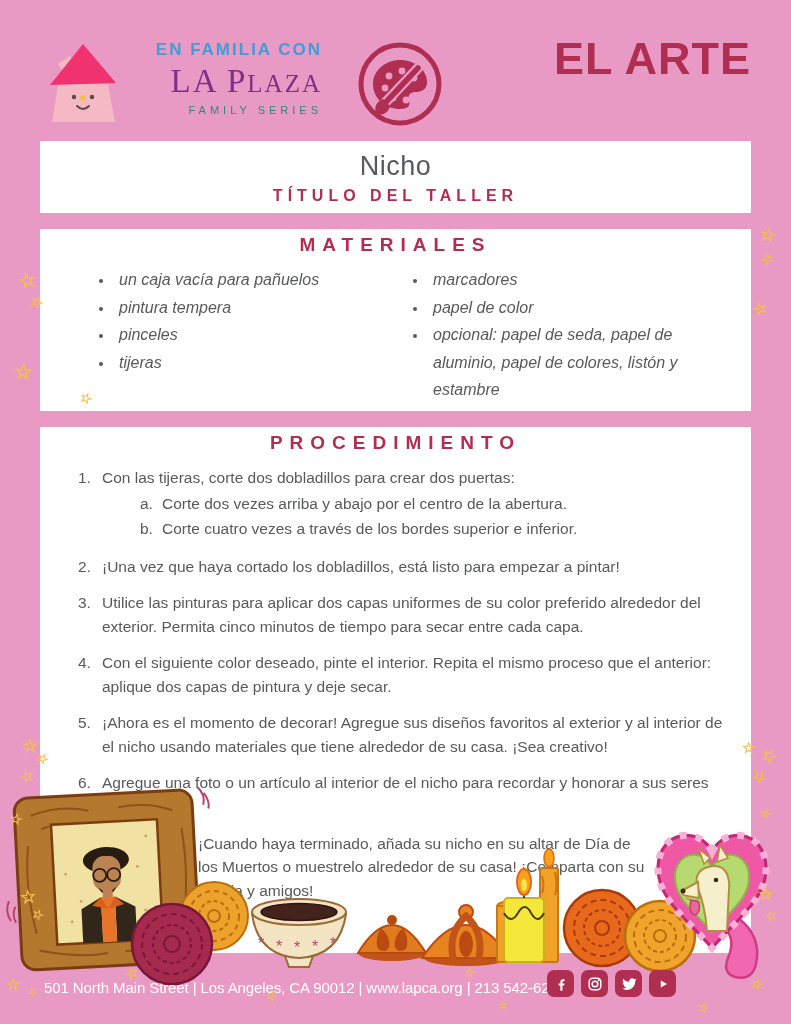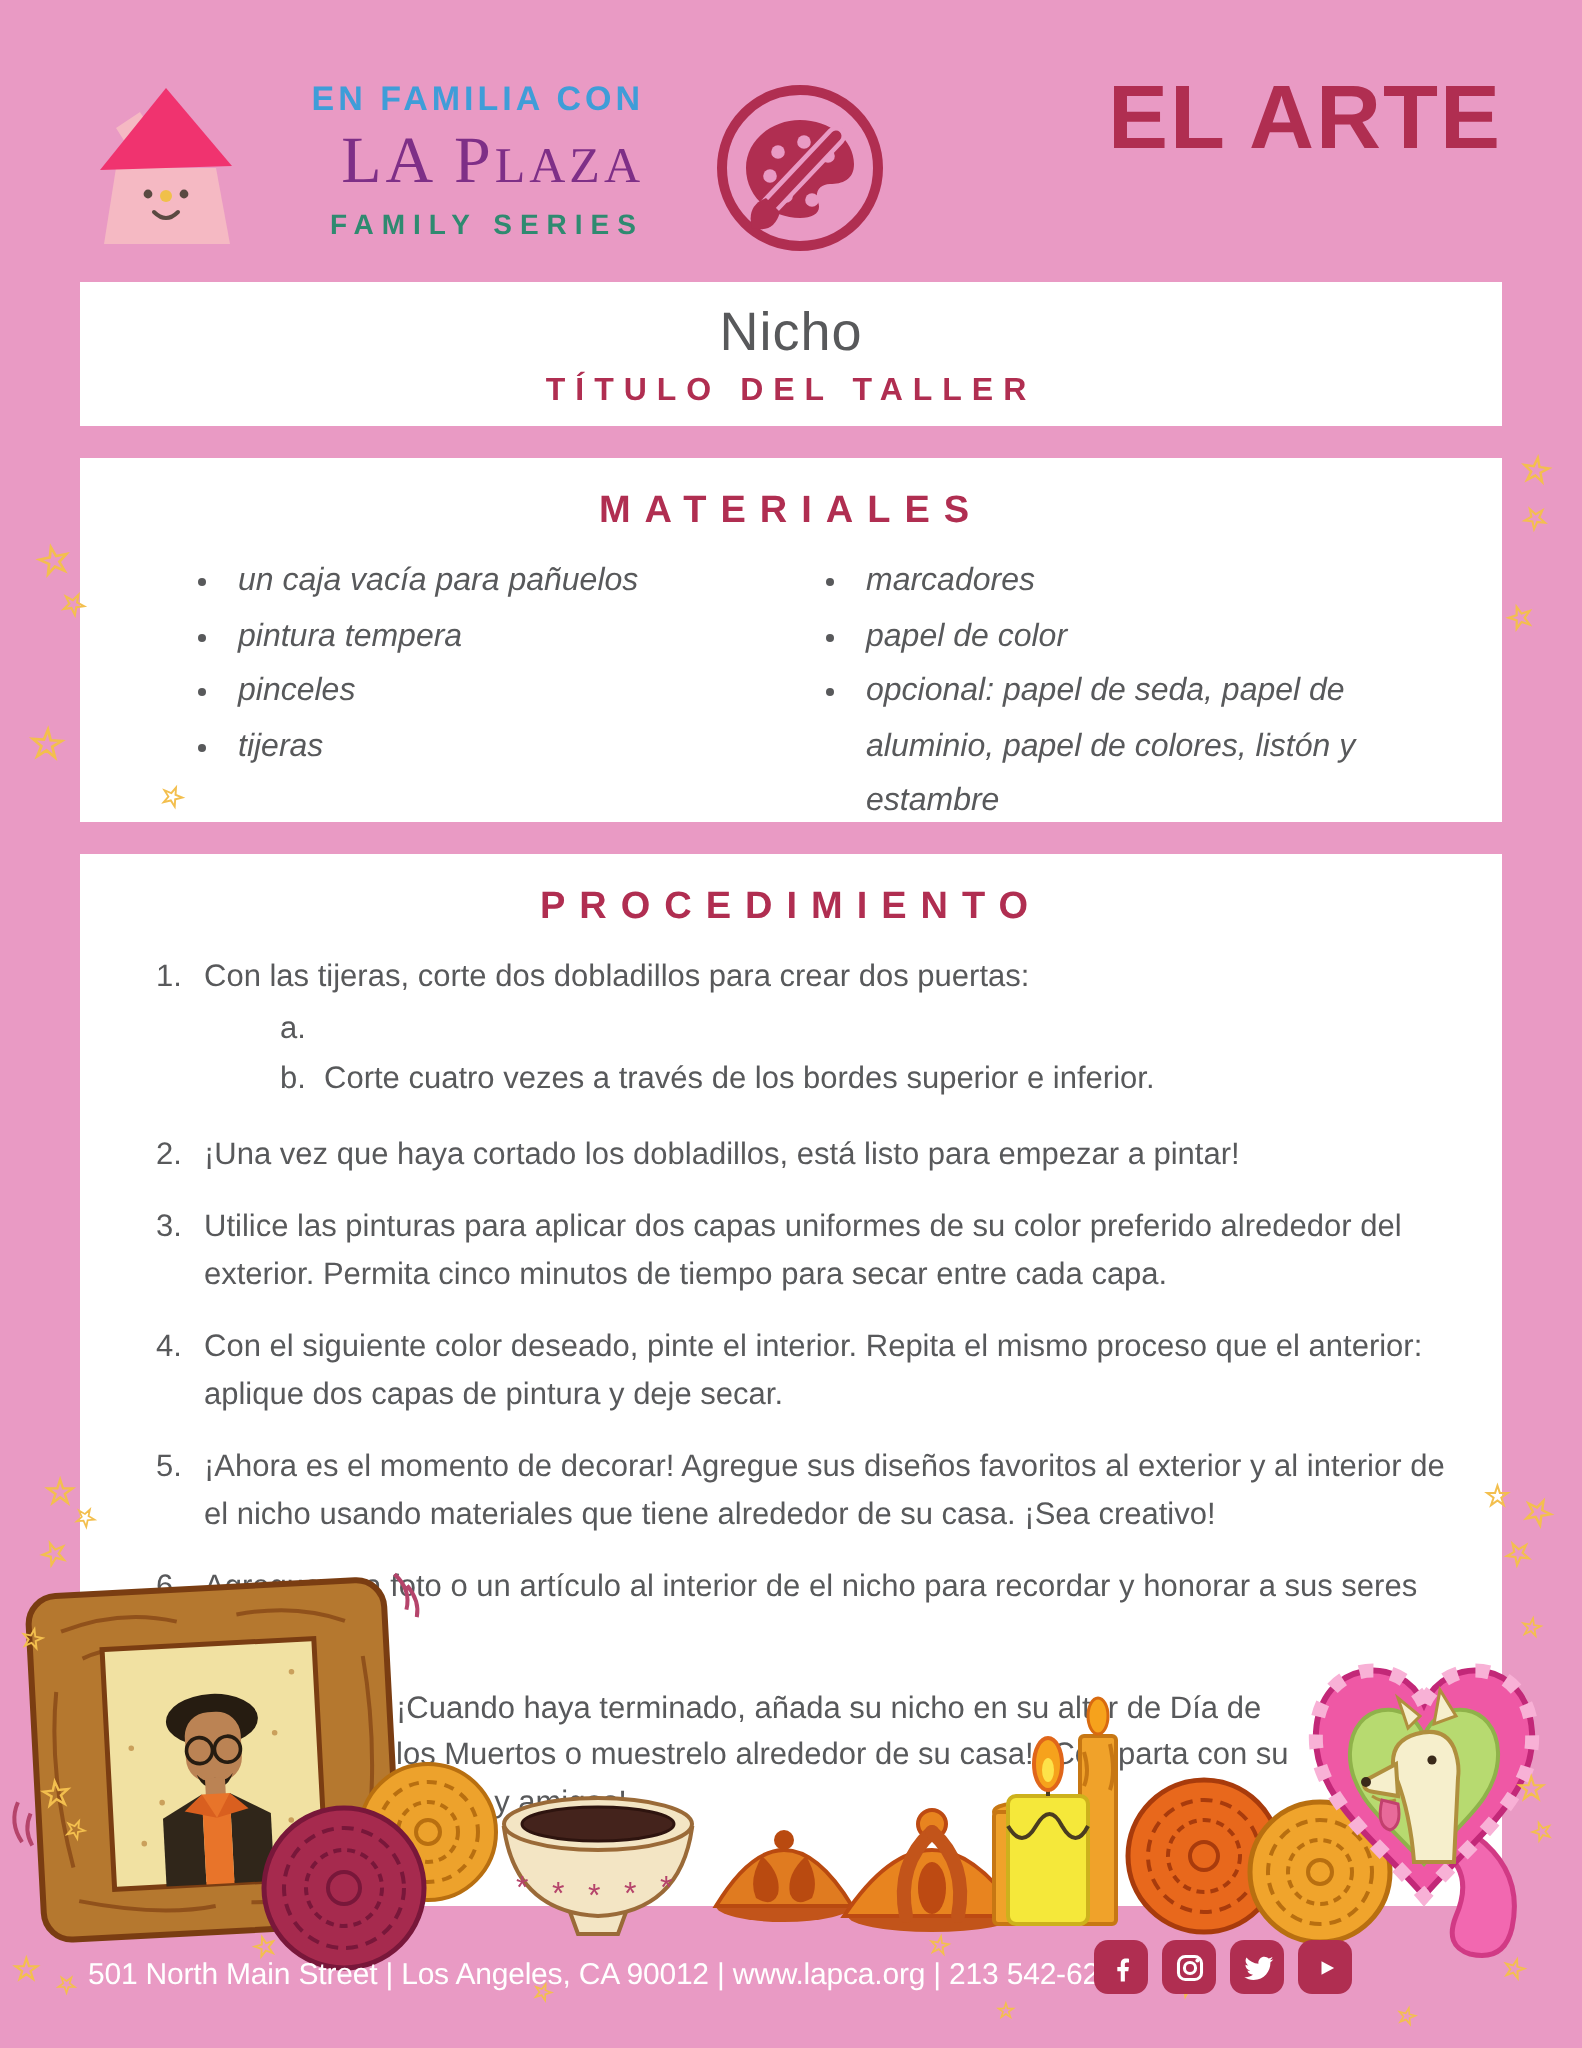--- a/index.html
+++ b/index.html
@@ -10,32 +10,32 @@
   #materials-card{top:229px;height:182px;}
   #procedure-card{top:427px;height:526px;}
 
   
   .house{position:absolute;left:46px;top:38px;z-index:3;}
   .brand{position:absolute;left:132px;top:40px;width:180px;text-align:right;z-index:3;margin-left:10px;}
   .brand-top{color:#3f9dd8;font-weight:bold;font-size:17px;letter-spacing:2px;}
   .brand-main{color:#7e2f87;font-family:"Liberation Serif",serif;margin-top:3px;letter-spacing:2px;}
   .brand-main .big{font-size:33px;}
   .brand-main .small{font-size:25px;}
-  .brand-bottom{color:#2f8a70;font-weight:bold;font-size:14px;letter-spacing:4px;margin-top:4px;}
+  .brand-bottom{color:#2f8a70;font-weight:normal;font-size:11px;letter-spacing:4px;margin-top:4px;}
   .palette{position:absolute;left:356px;top:40px;z-index:3;}
   .head-right{position:absolute;right:40px;top:34px;text-align:right;z-index:3;}
   .page-title{color:#b02e51;font-weight:bold;font-size:45px;letter-spacing:1px;line-height:1.1;}
   .page-subtitle{color:#ffffff;font-size:26px;letter-spacing:.5px;margin-top:1px;}
 
   
   .workshop-title{color:#58595b;font-size:27px;margin-top:10px;letter-spacing:.5px;}
   .workshop-label{color:#b02e51;font-weight:bold;font-size:16px;letter-spacing:5px;margin-top:5px;}
 
   .section-heading{color:#b02e51;font-weight:bold;font-size:19px;letter-spacing:7px;
-                   text-align:center;padding-top:16px;}
+                   text-align:center;padding-top:5px;}
 
   
   .mat-cols{display:flex;margin-top:10px;font-style:italic;}
   .mat-col{color:#58595b;font-size:16px;line-height:1.72;}
   .mat-col ul{margin:0;padding-left:18px;list-style:disc;}
   .mat-col li{padding-left:5px;}
   .mat-col li::marker{color:#58595b;font-size:13px;}
   .mat-left{margin-left:56px;width:300px;}
   .mat-right{margin-left:14px;width:310px;}
 
@@ -123,20 +123,21 @@
 
 <div class="card" id="procedure-card">
   <div class="section-heading">PROCEDIMIENTO</div>
   <div class="steps">
     <div class="step" style="margin-bottom:2px;">
       <span class="n">1.</span>
       <span class="t">Con las tijeras, corte dos dobladillos para crear dos puertas:</span>
     </div>
     <div class="sub">
       <span class="n">a.</span>
+      <span class="t">Corte dos vezes arriba y abajo por el centro de la abertura.</span>
     </div>
     <div class="sub" style="margin-bottom:14px;">
       <span class="n">b.</span>
       <span class="t">Corte cuatro vezes a través de los bordes superior e inferior.</span>
     </div>
     <div class="step">
       <span class="n">2.</span>
       <span class="t">¡Una vez que haya cortado los dobladillos, está listo para empezar a pintar!</span>
     </div>
     <div class="step">

